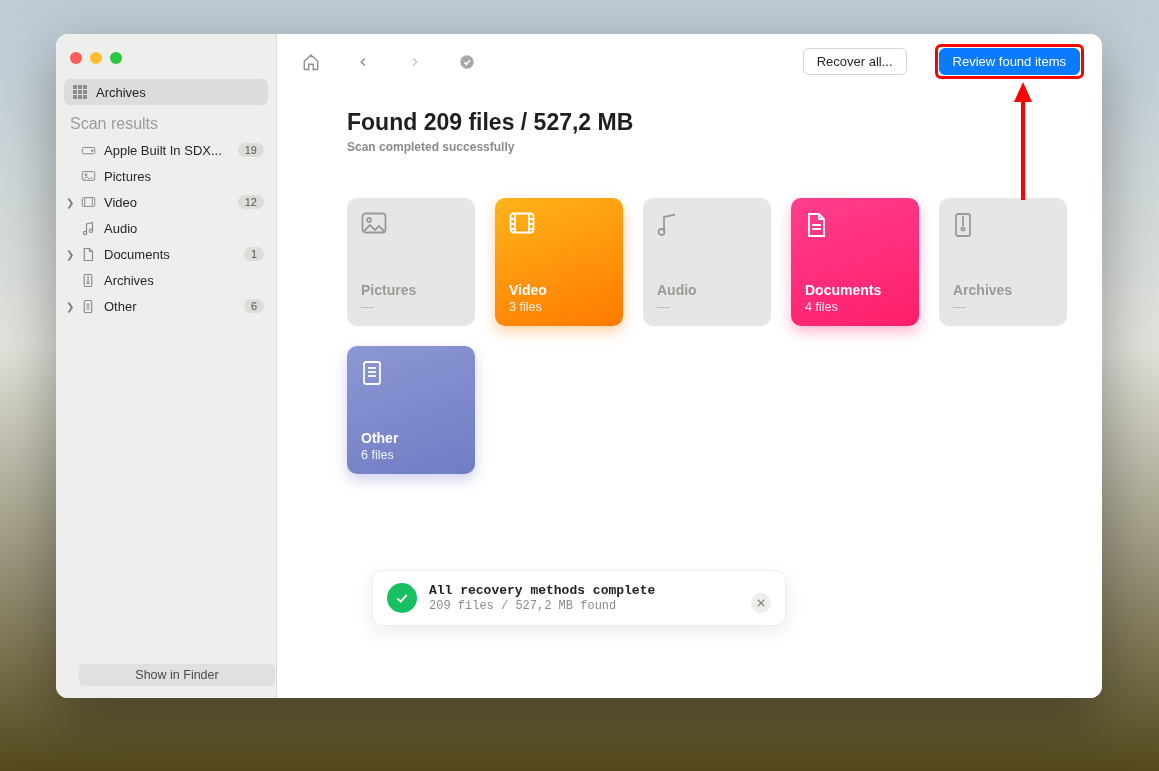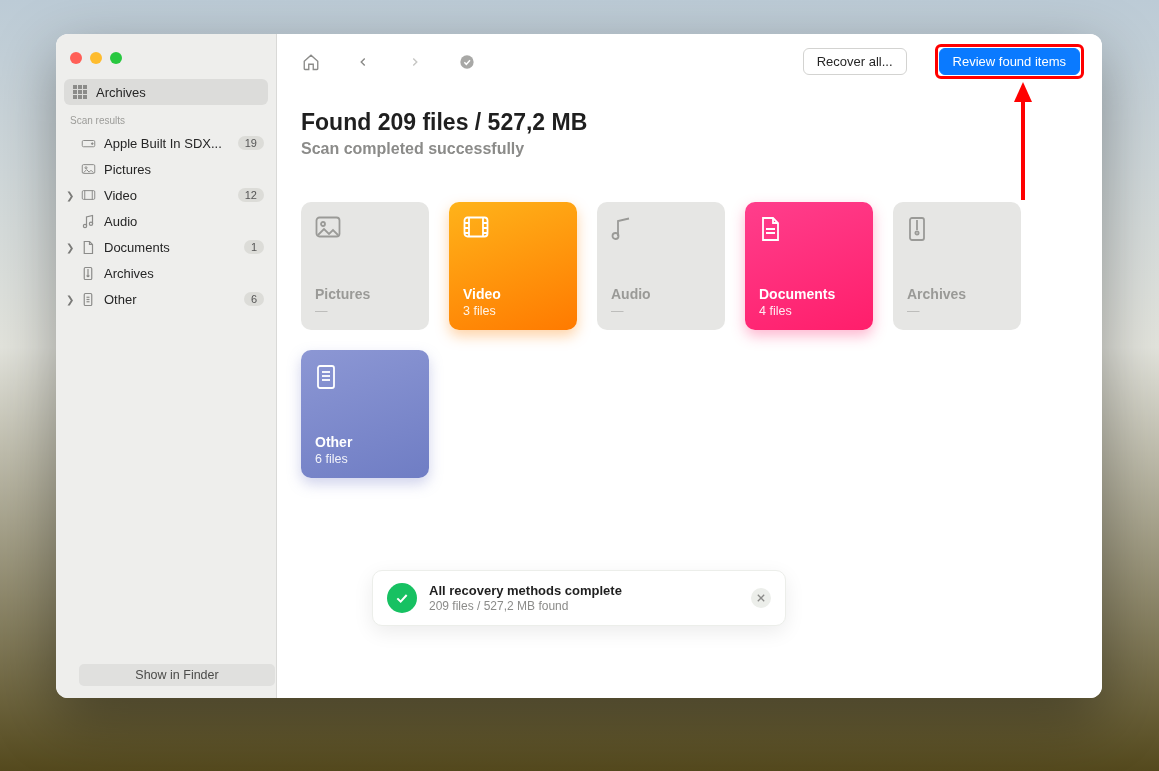--- a/index.html
+++ b/index.html
@@ -77,21 +77,21 @@
     text-align:right;
   }
   .side-item.selected {
     background:#dcdcda;
     border-radius:6px;
     margin: 0 8px;
     padding-left: 8px;
   }
   .side-section {
     padding: 10px 14px 4px 14px;
-    font-size: 10px;
+    font-size: 16px;
     color: #9c9c99;
   }
   .side-icon {
     width: 16px; height: 16px;
     display:flex;align-items:center;justify-content:center;
     color:#8c8c8a;
   }
 
   .sidebar-footer {
     margin-top:auto;
@@ -149,28 +149,29 @@
   .highlight-box {
     border:3px solid #ff0000;
     border-radius:6px;
     padding:1px;
   }
 
   .content {
     padding: 22px 24px 13px 24px;
     flex:1;
     overflow:auto;
+    margin-left:46px;
   }
   h1.title {
     font-size: 23px;
     font-weight: 700;
     color:#1f1f1f;
   }
   .subtitle {
-    font-size: 16px;
+    font-size: 12px;
     color:#8b8b89;
     font-weight:600;
     margin-top:4px;
   }
 
   .cards {
     margin-top: 44px;
     display:flex;
     flex-wrap:wrap;
     gap: 20px;
@@ -216,23 +217,24 @@
     position:absolute;
     left:50%;
     transform:translateX(-50%);
     bottom: 72px;
     width: 414px;
     background:#fff;
     border:1px solid #eceeea;
     border-radius:10px;
     padding: 12px 14px;
     display:flex;
-    align-items:center;
+    align-items:flex-end;
     gap:12px;
     box-shadow:0 6px 20px rgba(0,0,0,.08);
+    font-family:Liberation Mono, monospace;
   }
   .toast .check {
     width:30px;height:30px;border-radius:50%;
     background:#17c162;
     display:flex;align-items:center;justify-content:center;
     color:#fff;
   }
   .toast .t-title {
     font-size:13px;font-weight:600;color:#1f1f1f;
   }

